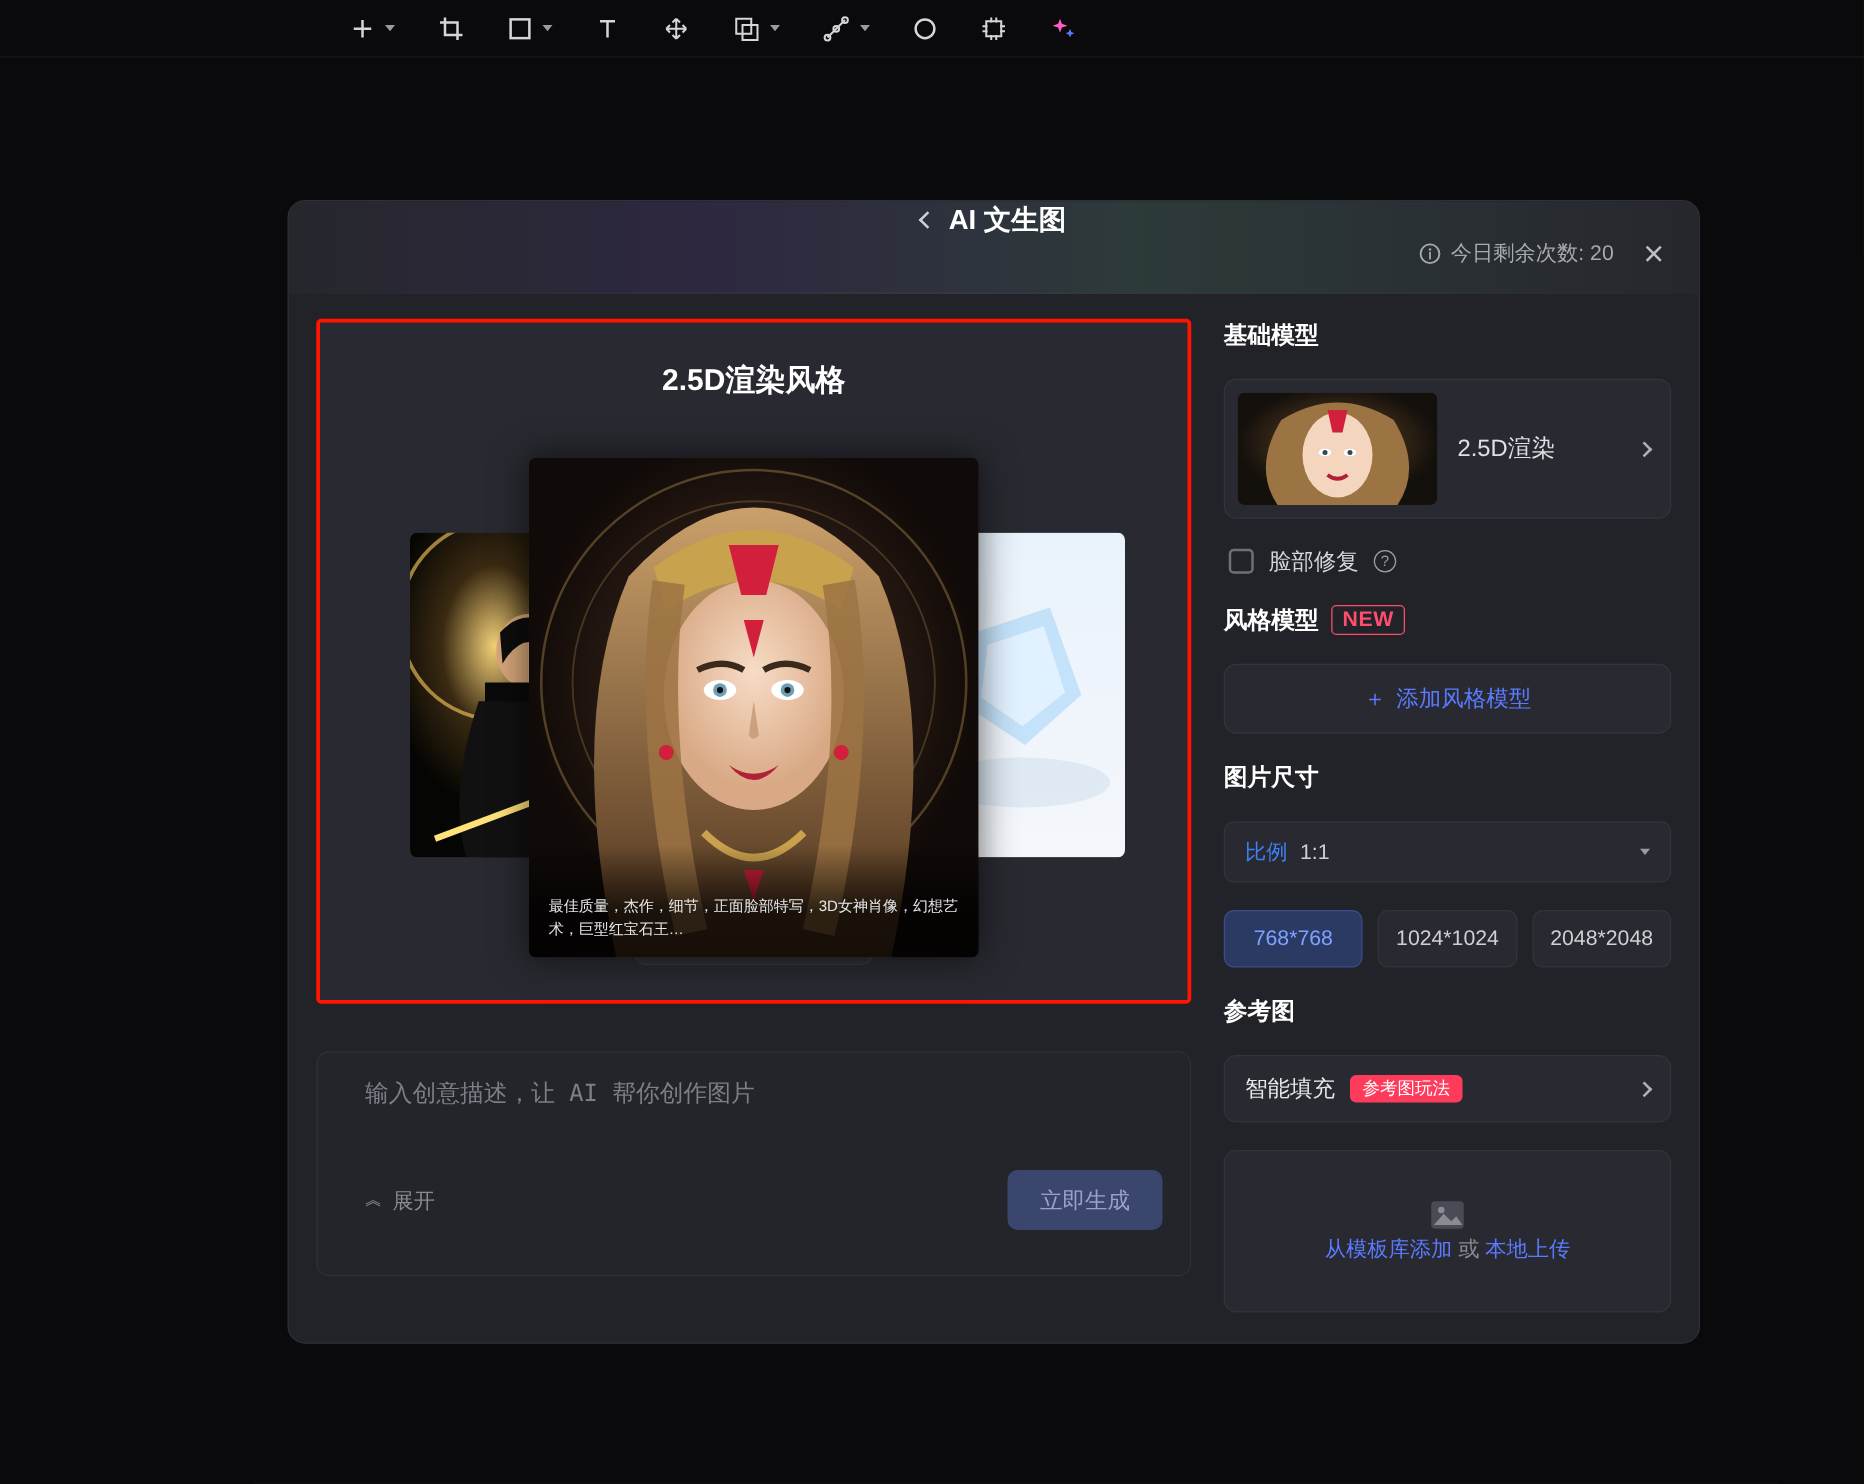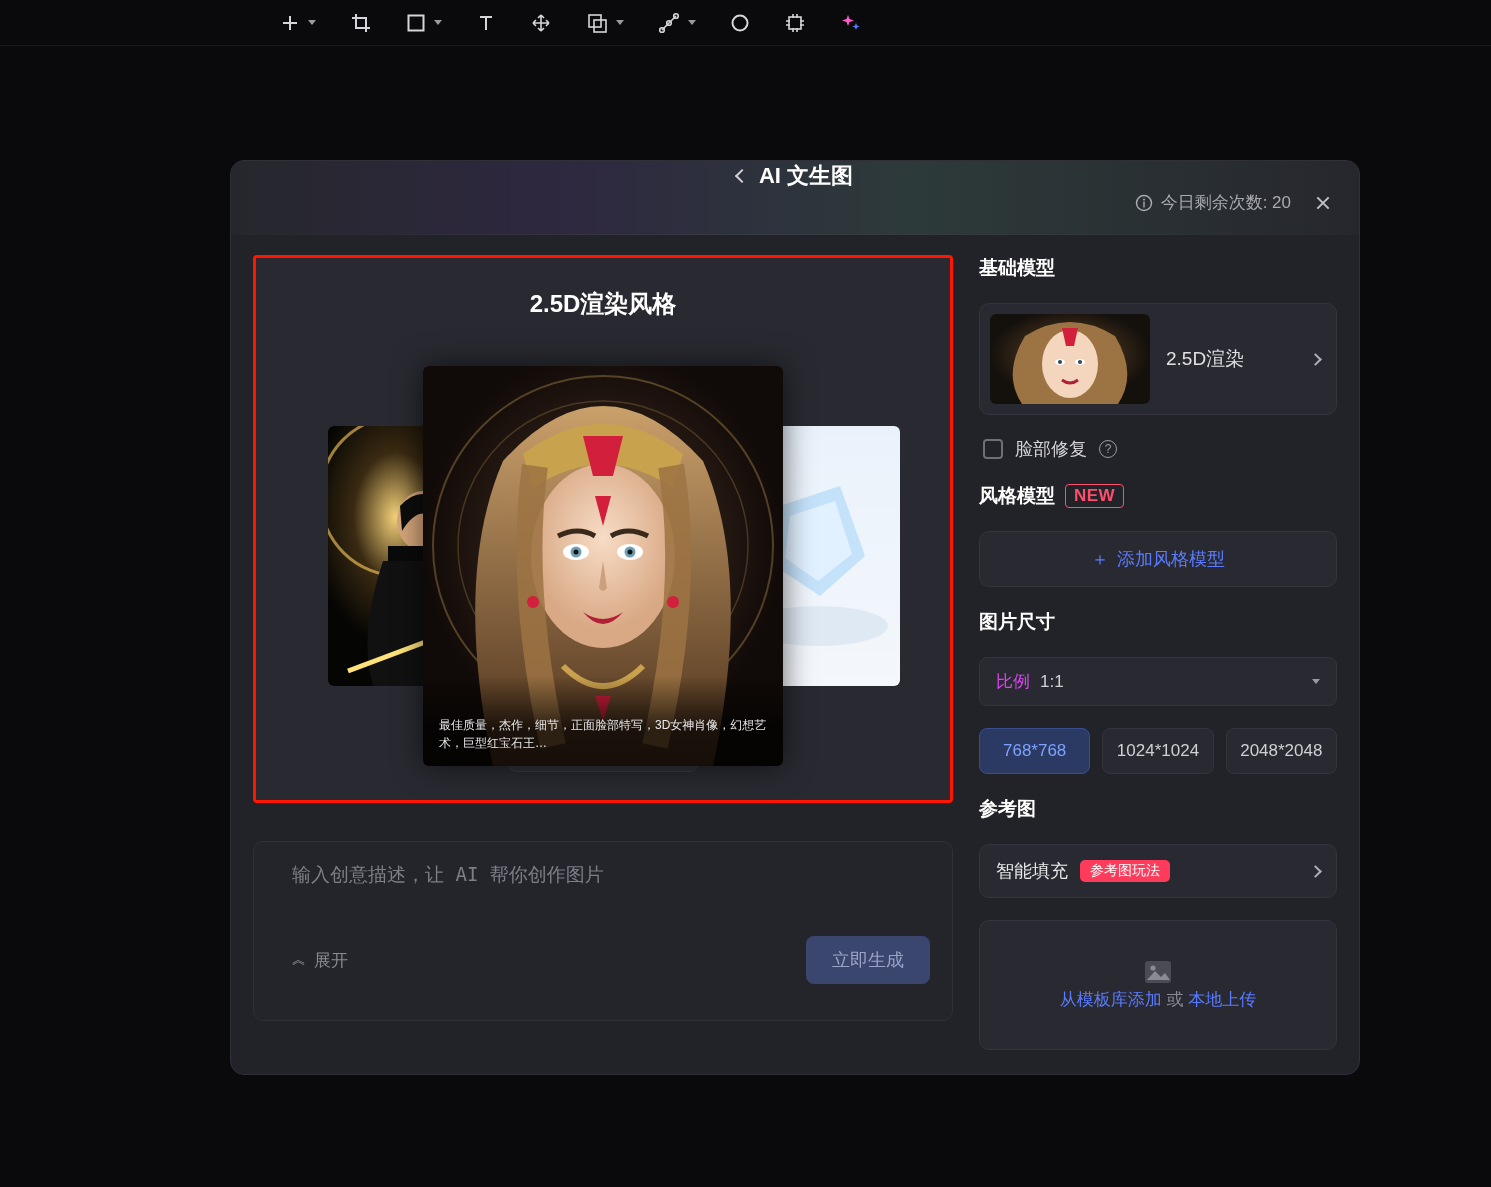--- a/index.html
+++ b/index.html
@@ -179,21 +179,21 @@
     background: #292a31; border: 1px solid #33343d; border-radius: 10px;
     height: 56px; color: #5a7bff; font-size: 18px; cursor: pointer;
   }
 
   .sub-row { display: flex; gap: 16px; }
   .select-box {
     flex: 1; display: flex; align-items: center; justify-content: space-between;
     background: #292a31; border: 1px solid #33343d; border-radius: 8px;
     padding: 12px 16px; font-size: 17px; color: #cfcfd4; cursor: pointer;
   }
-  .select-box .lbl { color: #d946ef; margin-right: 10px; font-family: Liberation Mono, monospace; }
+  .select-box .lbl { color: #3b82f6; margin-right: 10px; font-family: Liberation Mono, monospace; }
 
   .chips { display: flex; gap: 12px; }
   .chip {
     flex: 1; text-align: center; padding: 12px 0;
     background: #292a31; border: 1px solid #33343d; border-radius: 8px;
     font-size: 17px; color: #cfcfd4; cursor: pointer;
   }
   .chip.sel { background: #2b3a63; color: #7ea2ff; border-color: #3a4e8e; }
 
   .ref-row {

